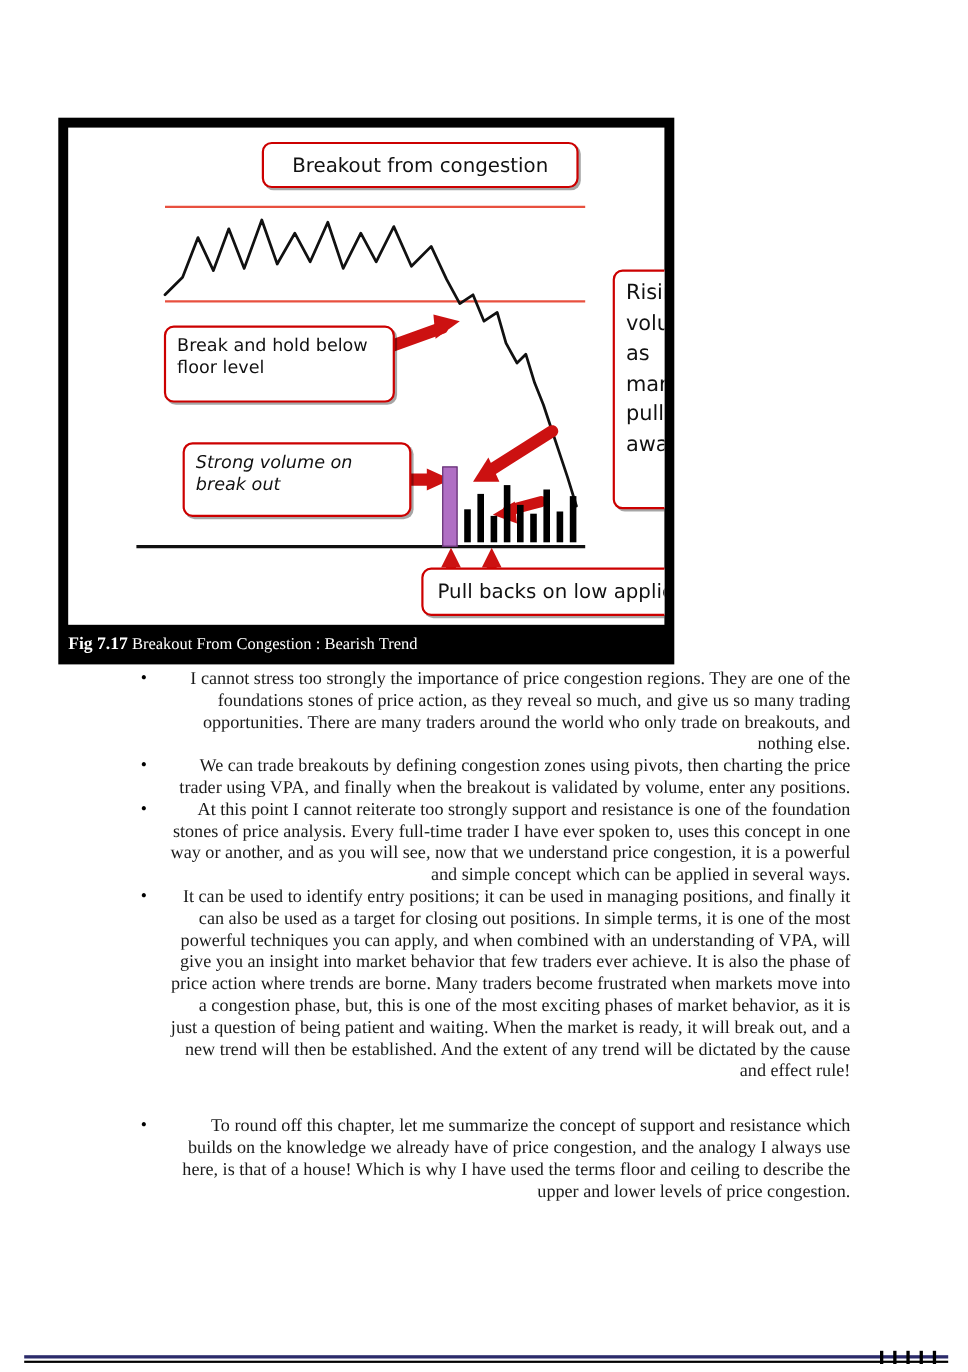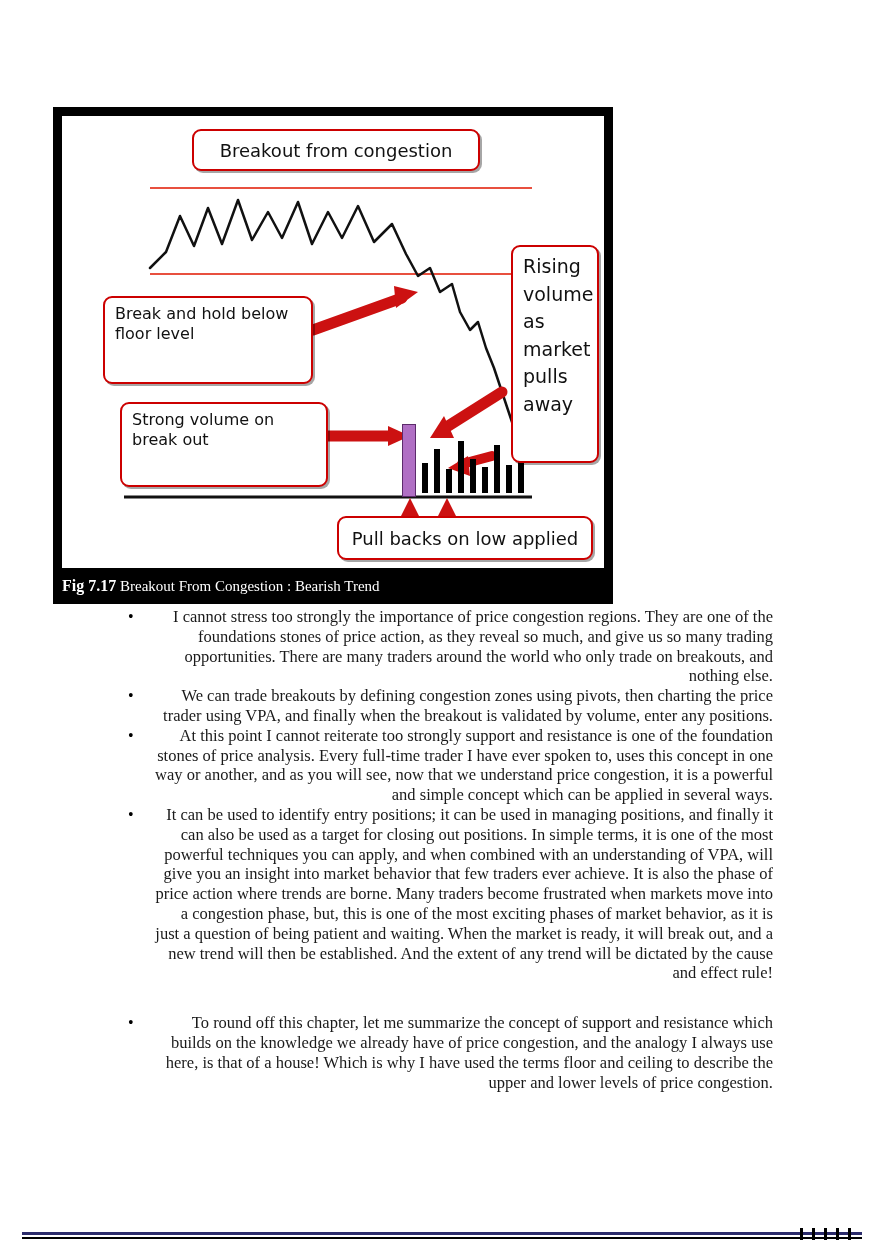--- a/index.html
+++ b/index.html
@@ -74,24 +74,25 @@
     border: 2px solid #cc0000;
     border-radius: 9px;
     background: #ffffff;
     font-family: "DejaVu Sans", sans-serif;
     font-size: 16px;
     color: #111111;
     padding: 6px 10px;
     box-sizing: border-box;
     line-height: 1.28;
     box-shadow: 2px 2px 0 rgba(0,0,0,0.35);
+    margin-left: 46px;
   }
   .c-breakout   { left: 130px; top: 13px;  width: 288px; height: 42px; font-size: 18px; text-align: center; line-height: 28px;}
-  .c-break-hold { left: 41px;  top: 180px; width: 210px; height: 88px; }
-  .c-strong-vol { left: 58px;  top: 286px; width: 208px; height: 85px; }
+  .c-break-hold { left: 41px;  top: 180px; width: 210px; height: 70px; }
+  .c-strong-vol { left: 58px;  top: 286px; width: 208px; height: 68px; font-style: italic; }
   .c-rising-vol { left: 449px; top: 129px; width: 88px;  height: 218px; font-size: 19px; line-height: 1.45;}
   .c-pullbacks  { left: 275px; top: 400px; width: 256px; height: 44px; font-size: 18px; text-align: center; line-height: 30px;}
 
   
   .fig-svg {
     position: absolute;
     left: 0; top: 0;
     width: 542px; height: 452px;
   }
 

